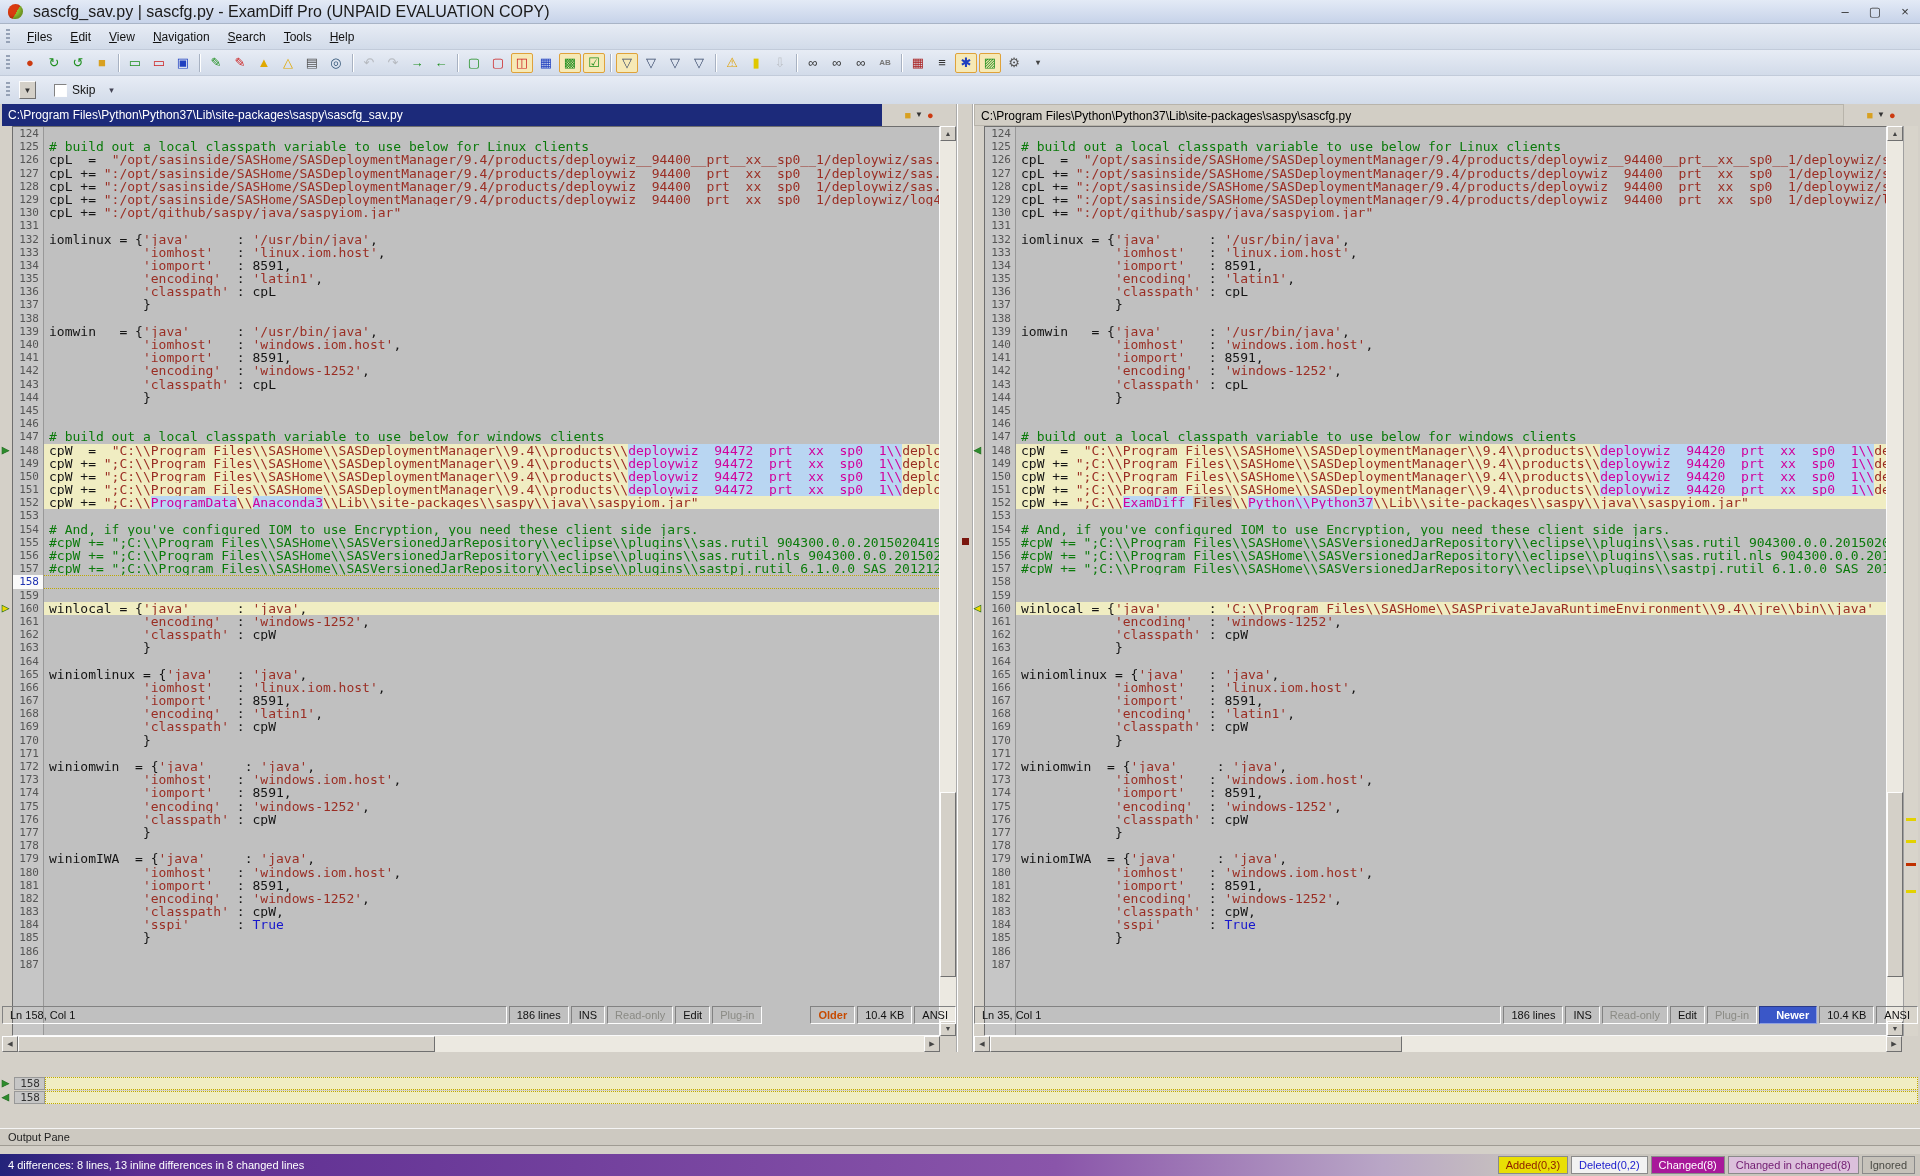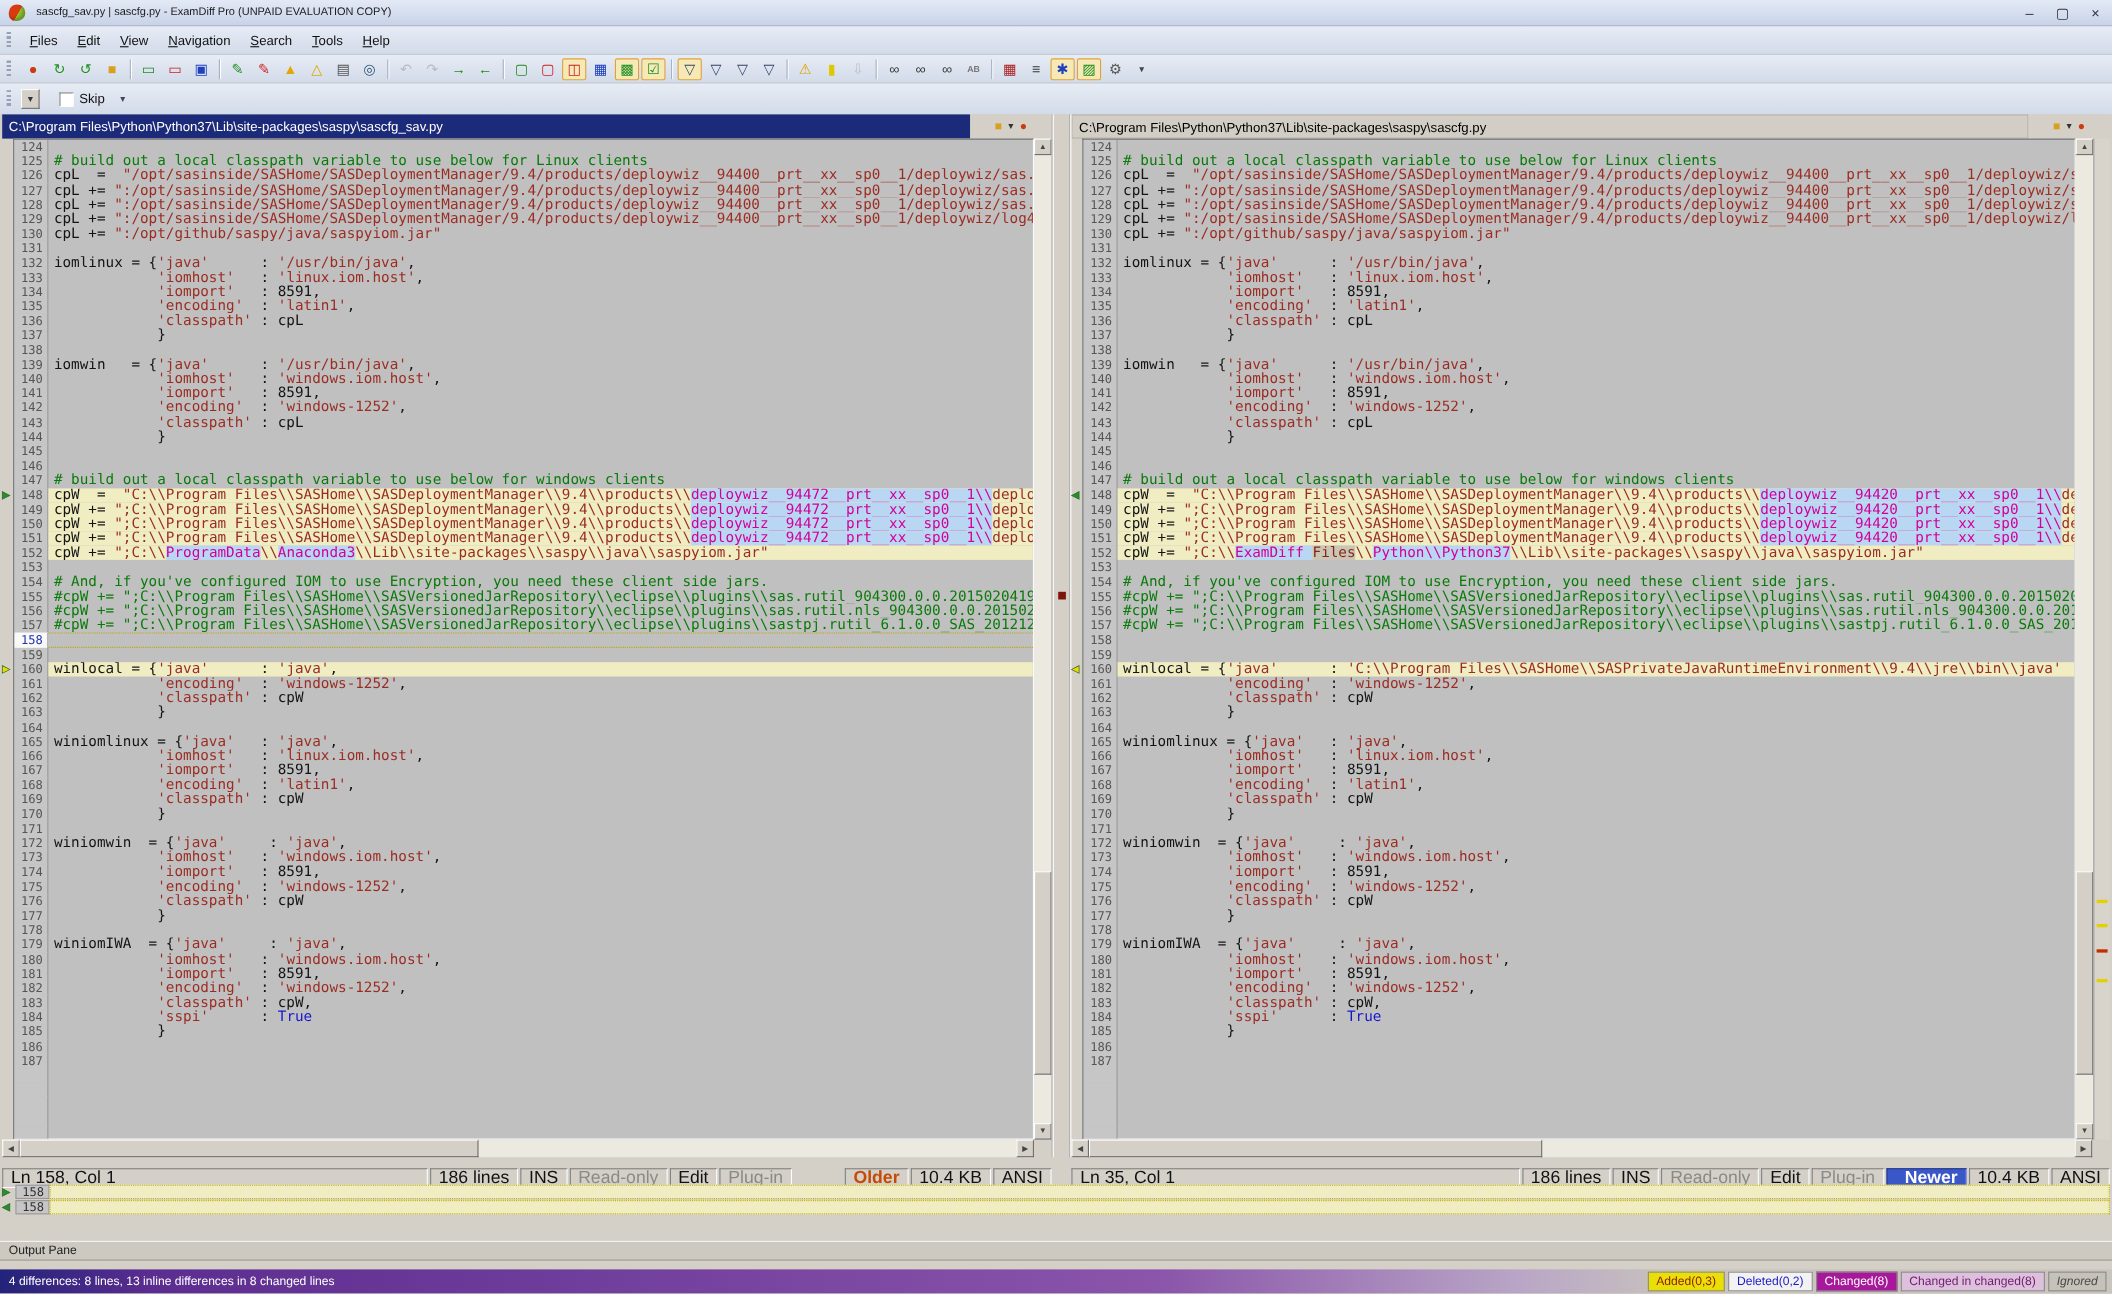--- a/index.html
+++ b/index.html
@@ -5,21 +5,21 @@
   * { box-sizing: border-box; margin:0; padding:0; }
   html,body { width:1920px; height:1176px; overflow:hidden; }
   body { position:relative; background:#d4d0c8; font-family:"Liberation Sans", sans-serif; color:#111; }
 
   
   .titlebar { position:absolute; left:0; top:0; width:1920px; height:24px;
     background:linear-gradient(#e3eaf6,#c7d3e9); border-bottom:1px solid #a9b4c6;
     display:flex; align-items:center; padding-left:8px; }
   .app-icon { width:15px; height:15px; border-radius:50% 50% 50% 40%;
     background:linear-gradient(120deg,#d93a10 55%,#8fbf2f 56%); box-shadow:inset -2px -2px 3px rgba(0,0,0,.25); }
-  .title-text { margin-left:10px; font-size:10px; color:#1a1a1a; }
+  .title-text { margin-left:10px; font-size:16px; color:#1a1a1a; }
   .win-controls { margin-left:auto; display:flex; height:100%; }
   .win-btn { width:30px; height:100%; display:flex; align-items:center; justify-content:center;
     font-size:13px; color:#333; }
 
   
   .bar { position:absolute; left:0; width:1920px; display:flex; align-items:center;
     background:linear-gradient(#e7ecf5,#d2dbe9); }
   .menubar { top:24px; height:26px; font-size:12px; border-bottom:1px solid #c2cbda; }
   .toolbar { top:50px; height:26px; border-bottom:1px solid #c2cbda; }
   .diffrow { top:76px; height:28px; }
@@ -87,22 +87,22 @@
   .hbtn { width:16px; background:#d4d0c8; border:1px solid; border-color:#fdfdfd #707070 #707070 #fdfdfd;
     font-size:7px; color:#444; display:flex; align-items:center; justify-content:center; }
   .map { width:15px; flex:0 0 15px; background:#d8d4cb; border-left:1px solid #a0a0a0; position:relative; }
   .tick { position:absolute; left:2px; right:2px; height:3px; }
 
   .divider { position:absolute; top:104px; height:948px; left:956px; width:18px; background:#d4d0c8;
     border-left:2px groove #fff; border-right:2px groove #fff; }
   .div-mark { position:absolute; left:962px; top:538px; width:7px; height:7px; background:#7a160e; }
 
   
-  .statusbar { position:absolute; top:1060px; height:20px; display:flex; align-items:flex-end;
-    font-size:16px; gap:2px; }
+  .statusbar { position:absolute; top:1005px; height:20px; display:flex; align-items:center;
+    font-size:11px; gap:2px; }
   .cell { height:18px; display:flex; align-items:center; padding:0 7px;
     border:1px solid; border-color:#828282 #fdfdfd #fdfdfd #828282; white-space:nowrap; }
   .cell.fill { flex:1; }
   .cell.dim { color:#8a8a84; }
   .cell.older { color:#c64a00; font-weight:bold;margin-left:46px; }
   .cell.newer { background:#3a57c8; color:#fff; font-weight:bold; border-color:#2a3a88 #8fa0e0 #8fa0e0 #2a3a88;padding-left:16px; }
 
   
   .mini { position:absolute; left:2px; width:1916px; height:13px; display:flex; }
   .mini .mgut { width:31px; flex:0 0 31px; background:#c6c6c6; border:1px solid #989898;
@@ -117,21 +117,21 @@
   .bottombar { position:absolute; left:0; top:1154px; width:1920px; height:22px;
     background:linear-gradient(90deg,#23237a 0,#5c2d91 140px,#8a55aa 55%,#b9a6c6 72%,#c9c5bd 80%,#c9c5bd 100%);
     display:flex; align-items:center; font-size:11px; }
   .summary { color:#fff; padding-left:8px; flex:1; }
   .badges { display:flex; gap:3px; margin-right:5px; }
   .badge { padding:2px 7px; border:1px solid #8a8a8a; white-space:nowrap; }
   .badge.added { background:#e9df04; color:#8b1a00; }
   .badge.deleted { background:#f2f2f2; color:#1a1acc; }
   .badge.changed { background:#a8189a; color:#fff; }
   .badge.cic { background:#dcc0dc; color:#701a70; }
-  .badge.ignored { background:#c6c2ba; color:#4a4a44;font-style:italic; }
+  .badge.ignored { background:#c6c2ba; color:#4a4a44; }
 </style>
 </head>
 <body>
 
 <div class="titlebar">
   <div class="app-icon"></div>
   <span class="title-text">sascfg_sav.py  |  sascfg.py - ExamDiff Pro (UNPAID EVALUATION COPY)</span>
   <div class="win-controls">
     <div class="win-btn">–</div>
     <div class="win-btn">▢</div>

